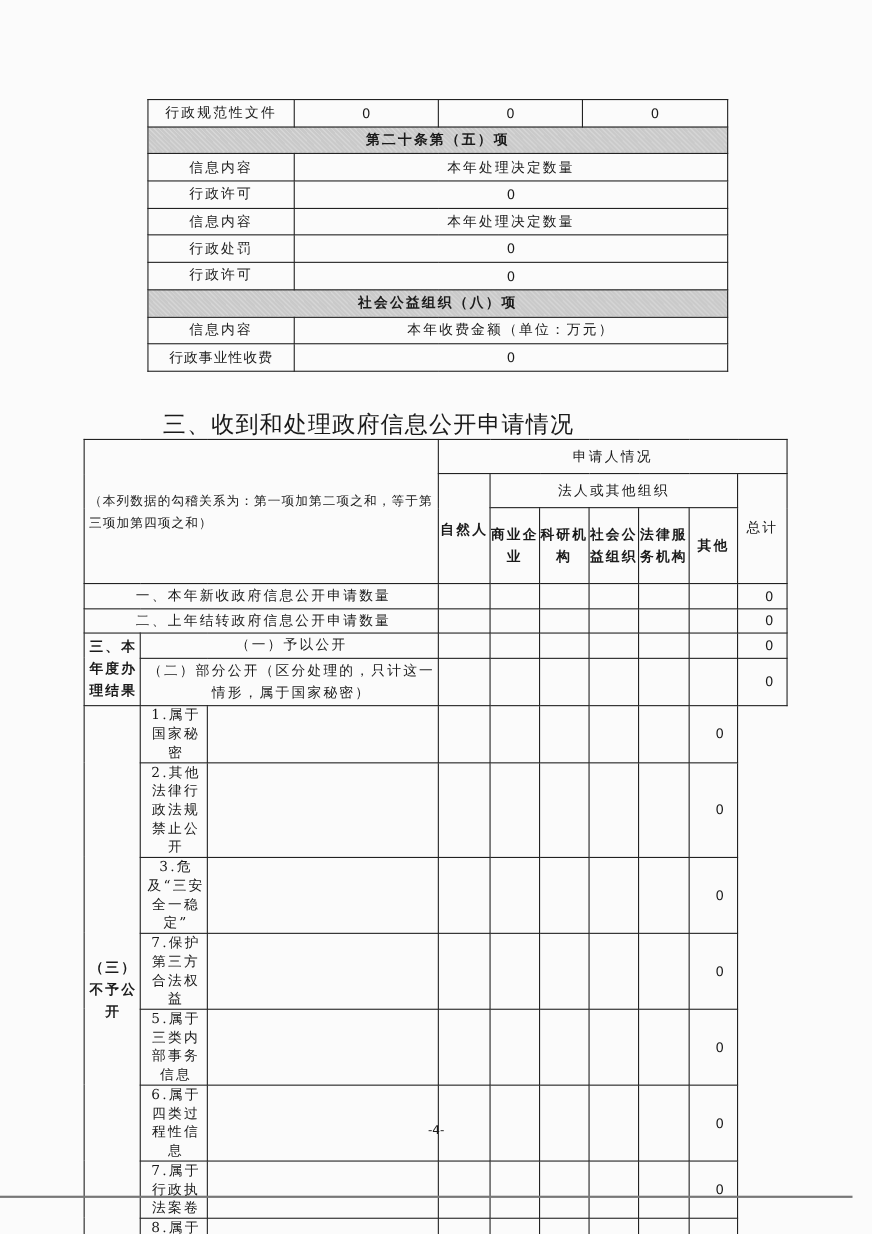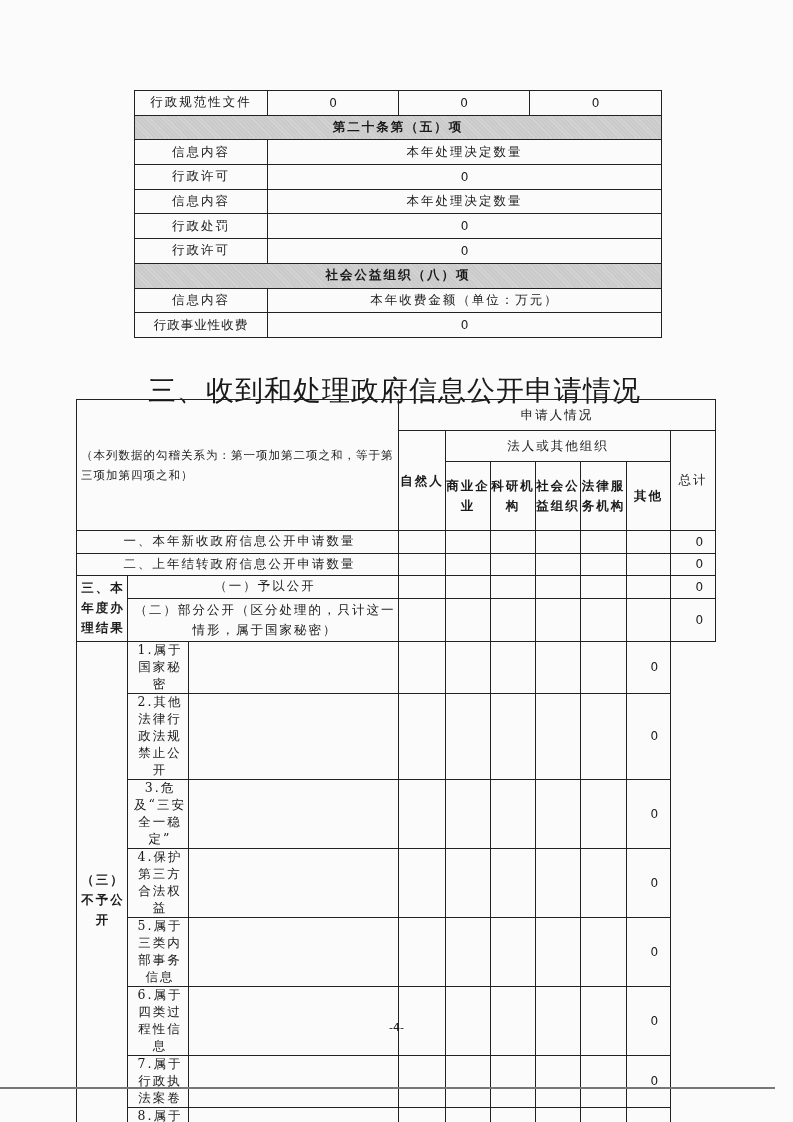--- a/index.html
+++ b/index.html
@@ -7,21 +7,21 @@
          font-family: "DejaVu Serif", "Liberation Serif", serif; color: #1a1a1a; }
   table { border-collapse: collapse; position: absolute; table-layout: fixed; }
   td { border: 1.5px solid #222; padding: 0; font-size: 12.5px; letter-spacing: 2px; vertical-align: middle; }
   .c { text-align: center; }
   .l { text-align: center; padding-left: 4px; }
   .num { font-family: "DejaVu Sans", "Liberation Sans", sans-serif; letter-spacing: 0; font-size: 12px; }
   .shade { background: #c9c9c9; background-image: repeating-linear-gradient(45deg, rgba(255,255,255,0.25) 0 1px, transparent 1px 3px); font-weight: bold; }
   #t1 { left: 134px; top: 90px; width: 527px; }
   #t1 td { height: 23.7px; }
   #heading { position: absolute; left: 148px; top: 372px; font-family: "DejaVu Sans", "Liberation Sans", sans-serif;
-             font-size: 28px; letter-spacing: 1px; margin: 0; font-weight: normal; }
+             font-size: 21px; letter-spacing: 1px; margin: 0; font-weight: normal; }
   #t2 { left: 76px; top: 399px; width: 639px; }
   #t2 td { height: 21.5px; }
   #t2 .hdr td { height: auto; }
   .tot { text-align: right; padding-right: 12px; }
   .note { font-size: 11.5px; letter-spacing: 1px; line-height: 20px; padding: 0 4px; margin-left: 32px; }
   .vt { line-height: 20px; font-weight: bold; }
   #pagenum { position: absolute; left: 0; width: 793px; top: 1021px; text-align: center; font-size: 11px;
              font-family: "DejaVu Sans", "Liberation Sans", sans-serif; }
   #footline { position: absolute; left: 0; top: 1087px; width: 775px; height: 2px; background: #777; }
 </style>
@@ -179,21 +179,21 @@
         <td class="l">3.危及“三安全一稳定”</td>
         <td></td>
         <td></td>
         <td></td>
         <td></td>
         <td></td>
         <td></td>
         <td class="tot num">0</td>
       </tr>
       <tr>
-        <td class="l">4.保护第三方合法权益</td>
+        <td class="l">7.保护第三方合法权益</td>
         <td></td>
         <td></td>
         <td></td>
         <td></td>
         <td></td>
         <td></td>
         <td class="tot num">0</td>
       </tr>
       <tr>
         <td class="l">5.属于三类内部事务信息</td>

